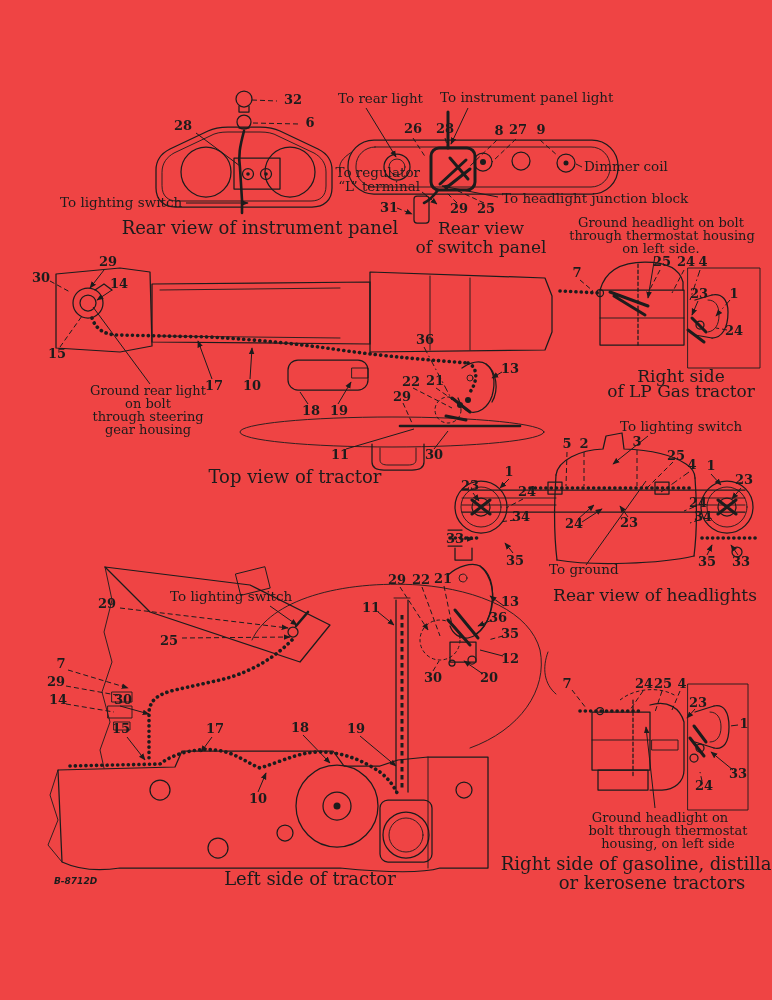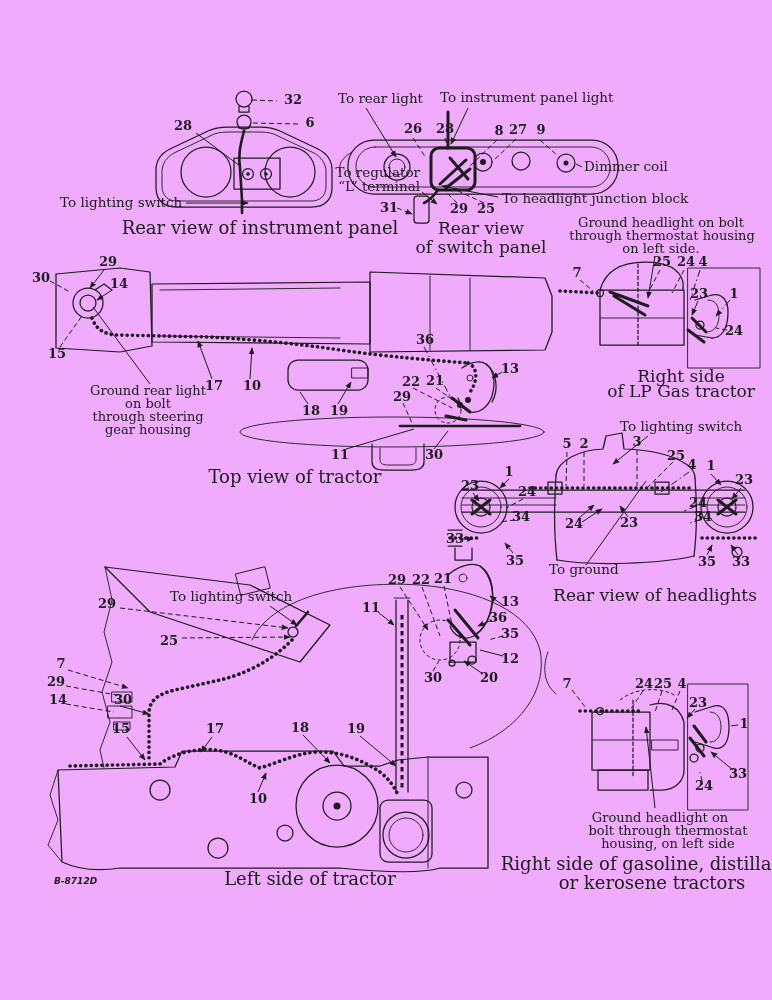--- a/index.html
+++ b/index.html
@@ -1,16 +1,16 @@
 <!DOCTYPE html>
 <html><head>
 <meta charset="utf-8">
 <style>
   html,body{margin:0;padding:0;background:#e8e6e0;}
-  .page{position:relative;width:772px;height:1000px;background:#f0abfc;overflow:hidden;}
+  .page{position:relative;width:772px;height:1000px;background:#ef4444;overflow:hidden;}
   svg{display:block;}
   
   .ln{fill:none;stroke:#1c1c1c;stroke-width:1.25;stroke-linejoin:round;stroke-linecap:round;}
   .thin{stroke-width:0.9;}
   .thick{stroke-width:2.6;}
   .w3{stroke-width:3;}
   .bead{fill:none;stroke:#1c1c1c;stroke-width:3.6;stroke-dasharray:0.1 5.2;stroke-linecap:round;}
   .dashwire{fill:none;stroke:#1c1c1c;stroke-width:3;stroke-dasharray:4.5 3.5;stroke-linecap:butt;}
   .lead{fill:none;stroke:#1c1c1c;stroke-width:1;stroke-dasharray:5 3;}
   .dd{stroke-dasharray:7 3 1.5 3;}

